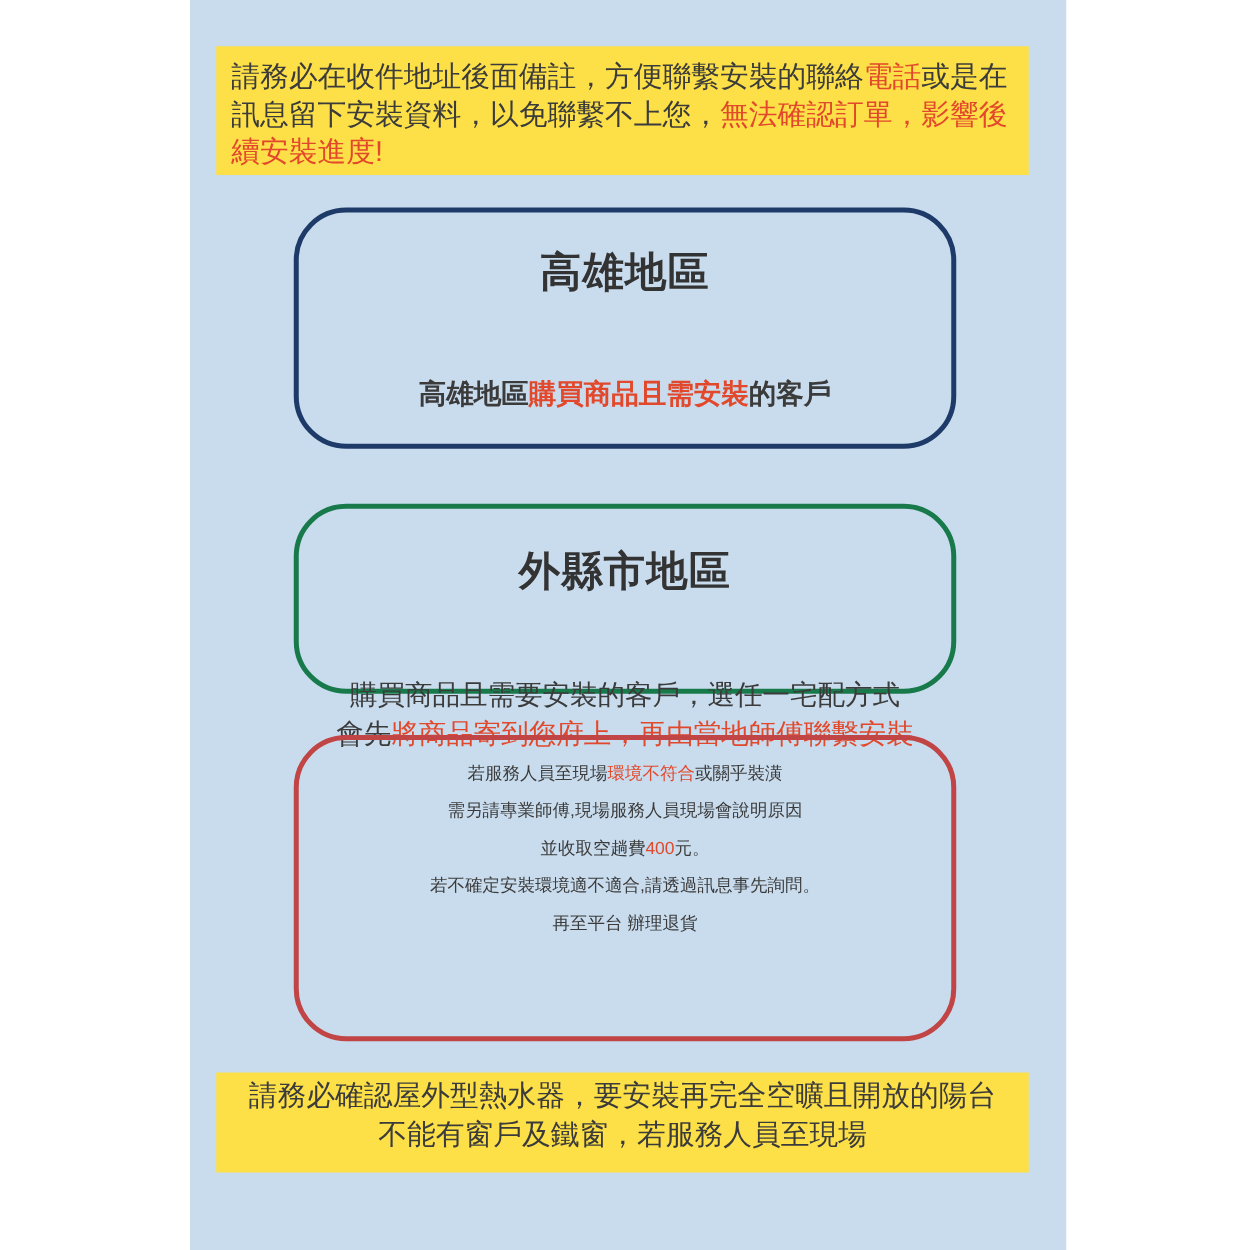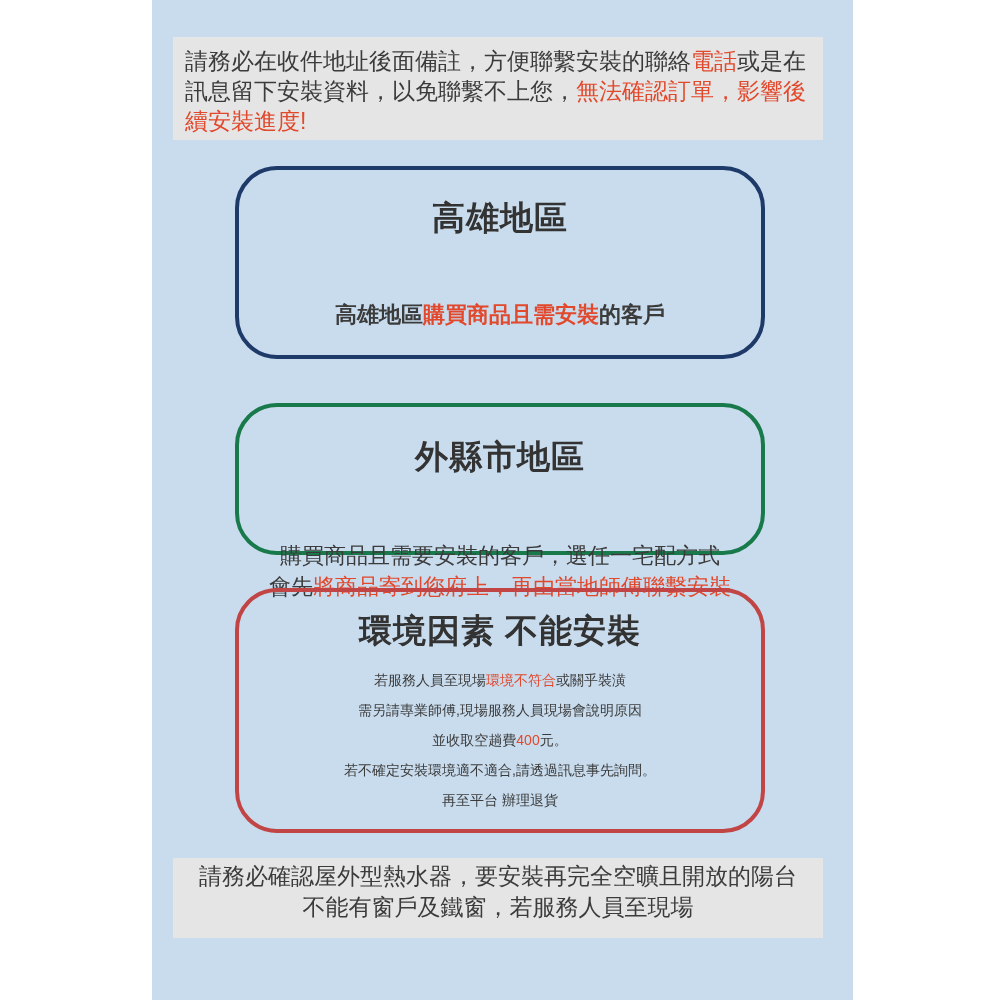--- a/index.html
+++ b/index.html
@@ -10,21 +10,21 @@
     position: relative;
     overflow: hidden;
   }
   .stage { position: absolute; left: 0; top: 0; width: 1000px; height: 1000px; }
   .panel {
     position: absolute; left: 152px; top: 0; width: 701px; height: 1000px;
     background: #c9dcee;
   }
   .strip {
     position: absolute; left: 173px; width: 650px;
-    background: #e5e5e5;
+    background: #fde047;
     color: #3b3b3b;
     font-size: 23px; line-height: 30px;
     font-weight: 500;
     box-sizing: border-box;
   }
   .strip-top { top: 37px; height: 103px; padding: 9px 12px 0 12px; text-align: left; }
   .strip-bottom { top: 858px; height: 80px; padding-top: 3px; text-align: center; font-size: 23px; line-height: 31px; }
   .rbox {
     position: absolute; left: 235px; width: 530px;
     border: 4px solid #000;
@@ -72,21 +72,20 @@
 
   <div class="rbox box-other">
     <div class="box-title">外縣市地區</div>
     <div class="box-body">
       <div class="ln"><span>購買商品且需要安裝的客戶，選任一宅配方式</span></div>
       <div class="ln"><span>會先</span><span class="rd">將商品寄到您府上，再由當地師傅聯繫安裝</span></div>
     </div>
   </div>
 
   <div class="rbox box-env">
-    <div class="box-title">環境因素 不能安裝</div>
     <div class="box-body">
       <div class="ln"><span>若服務人員至現場</span><span class="rd">環境不符合</span><span>或關乎裝潢</span></div>
       <div class="ln"><span>需另請專業師傅,現場服務人員現場會說明原因</span></div>
       <div class="ln"><span>並收取空趟費</span><span class="rd">400</span><span>元。</span></div>
       <div class="ln"><span>若不確定安裝環境適不適合,請透過訊息事先詢問。</span></div>
       <div class="ln"><span>再至平台 辦理退貨</span></div>
     </div>
   </div>
 
   <div class="strip strip-bottom">

